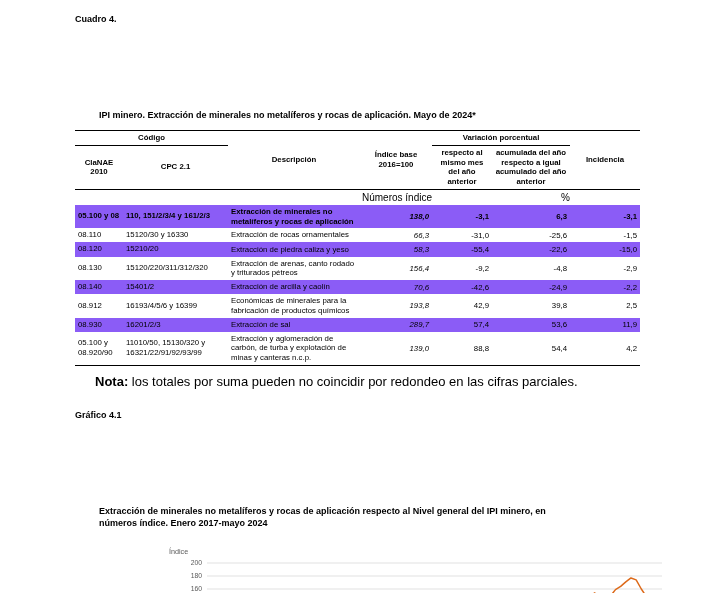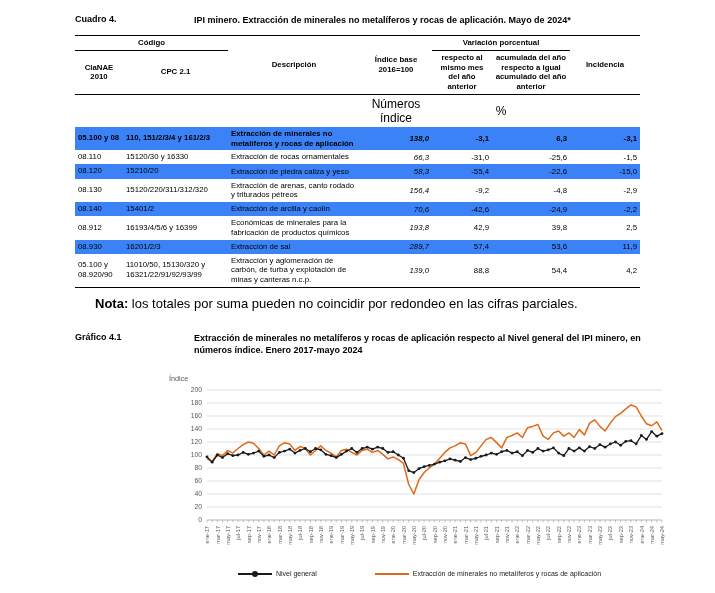--- a/index.html
+++ b/index.html
@@ -7,47 +7,47 @@
   body {
     width: 715px; height: 593px;
     background: #ffffff;
     font-family: "Liberation Sans", sans-serif;
     color: #000;
     overflow: hidden;
   }
   .page { padding: 14px 0 0 75px; width: 715px; }
 
   
-  .head-row { display: flex; width: 592px; }
+  .head-row { display: flex; width: 592px; flex-direction: column; }
   .head-label { width: 95px; flex: 0 0 95px; font-weight: bold; font-size: 9px; }
   .head-title { flex: 1; font-weight: bold; font-size: 9px; line-height: 1.35; margin-left: 24px; }
 
   
   table.cuadro {
     width: 565px;
     border-collapse: collapse;
     margin-top: 9px;
     font-size: 7.8px;
     border-top: 1.5px solid #000;
     border-bottom: 1.5px solid #000;
   }
   table.cuadro th, table.cuadro td { padding: 2px 3px; vertical-align: middle; }
   thead { border-bottom: 1.3px solid #000; }
   th { font-weight: bold; line-height: 1.25; }
   th.group { border-bottom: 0.8px solid #000; padding-bottom: 4px; }
-  tr.units td { font-size: 12px; text-align: center; padding: 2px 0 2px 0; }
+  tr.units td { font-size: 10px; text-align: right; padding: 2px 0 2px 0; }
   td.col-clanae { width: 48px; text-align: left; padding-left: 4px; line-height: 1.3; }
   td.col-cpc    { width: 105px; text-align: left; line-height: 1.3; }
   td.col-desc   { width: 132px; text-align: left; line-height: 1.25; }
   td.col-num    { text-align: right; }
   td.n1 { width: 72px; padding-right: 16px; font-style: italic; }
   td.n2 { width: 60px; padding-right: 12px; }
   td.n3 { width: 78px; padding-right: 26px; }
   td.n4 { width: 70px; padding-right: 28px; }
-  tr.shaded { background: #3b82f6; }
+  tr.shaded { background: #8b5cf6; }
   tr.bold td { font-weight: bold; }
   tbody td { padding-top: 3.5px; padding-bottom: 3.5px; }
 
   .footnote { width: 592px; font-size: 13px; margin-top: 7px; line-height: 1.4; margin-left: 20px; }
   .footnote b { font-weight: bold; }
   .footnote + .footnote { margin-top: 1px; }
 
   .grafico-head { margin-top: 19px; }
 
   

